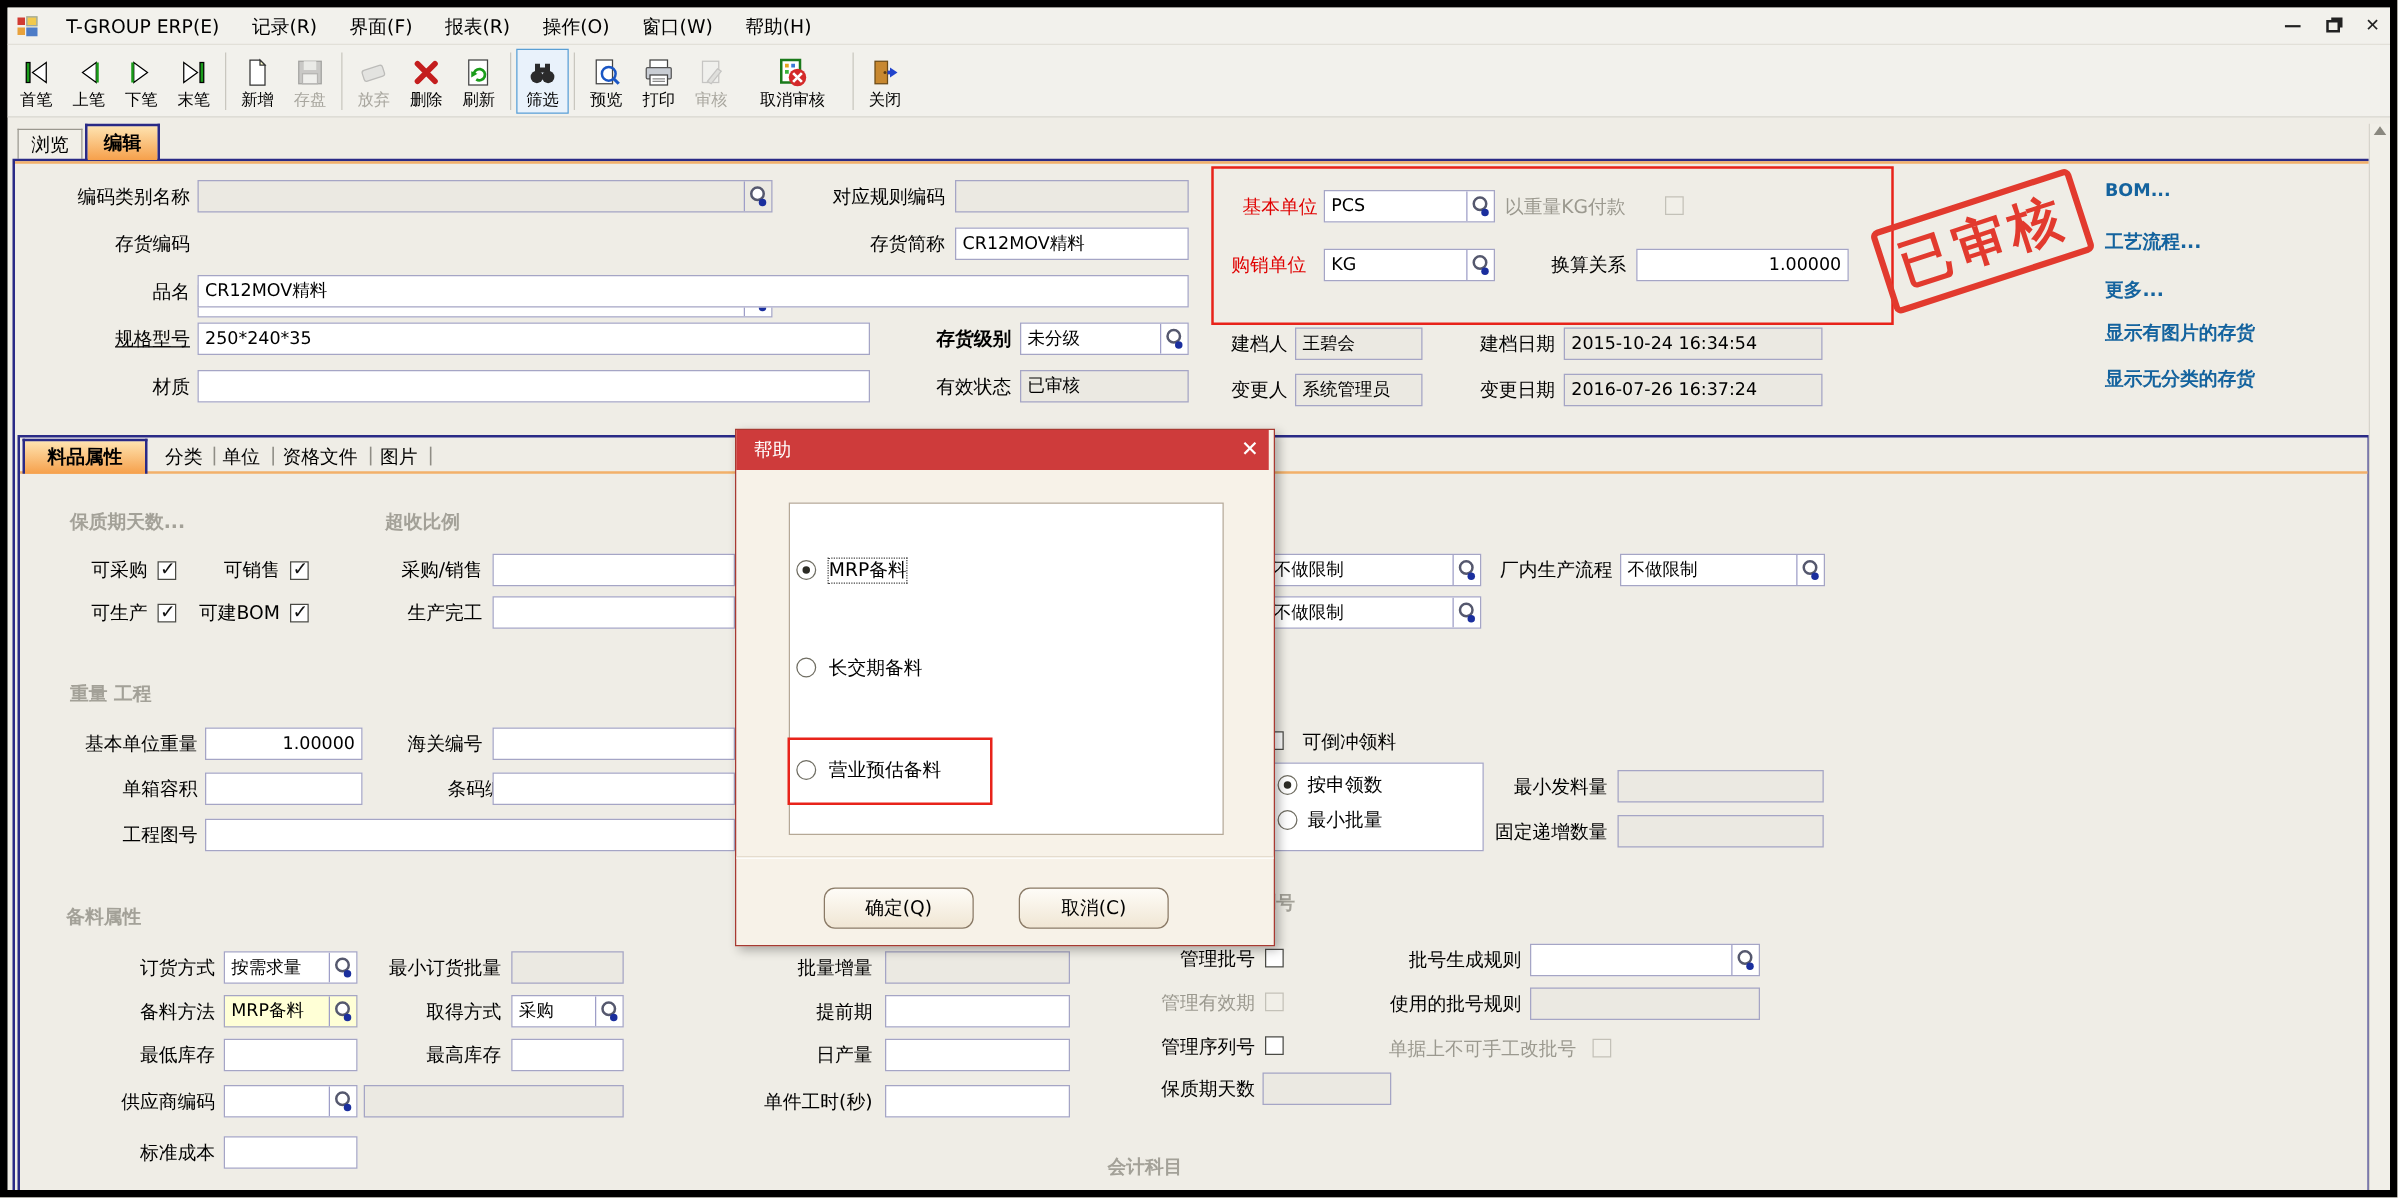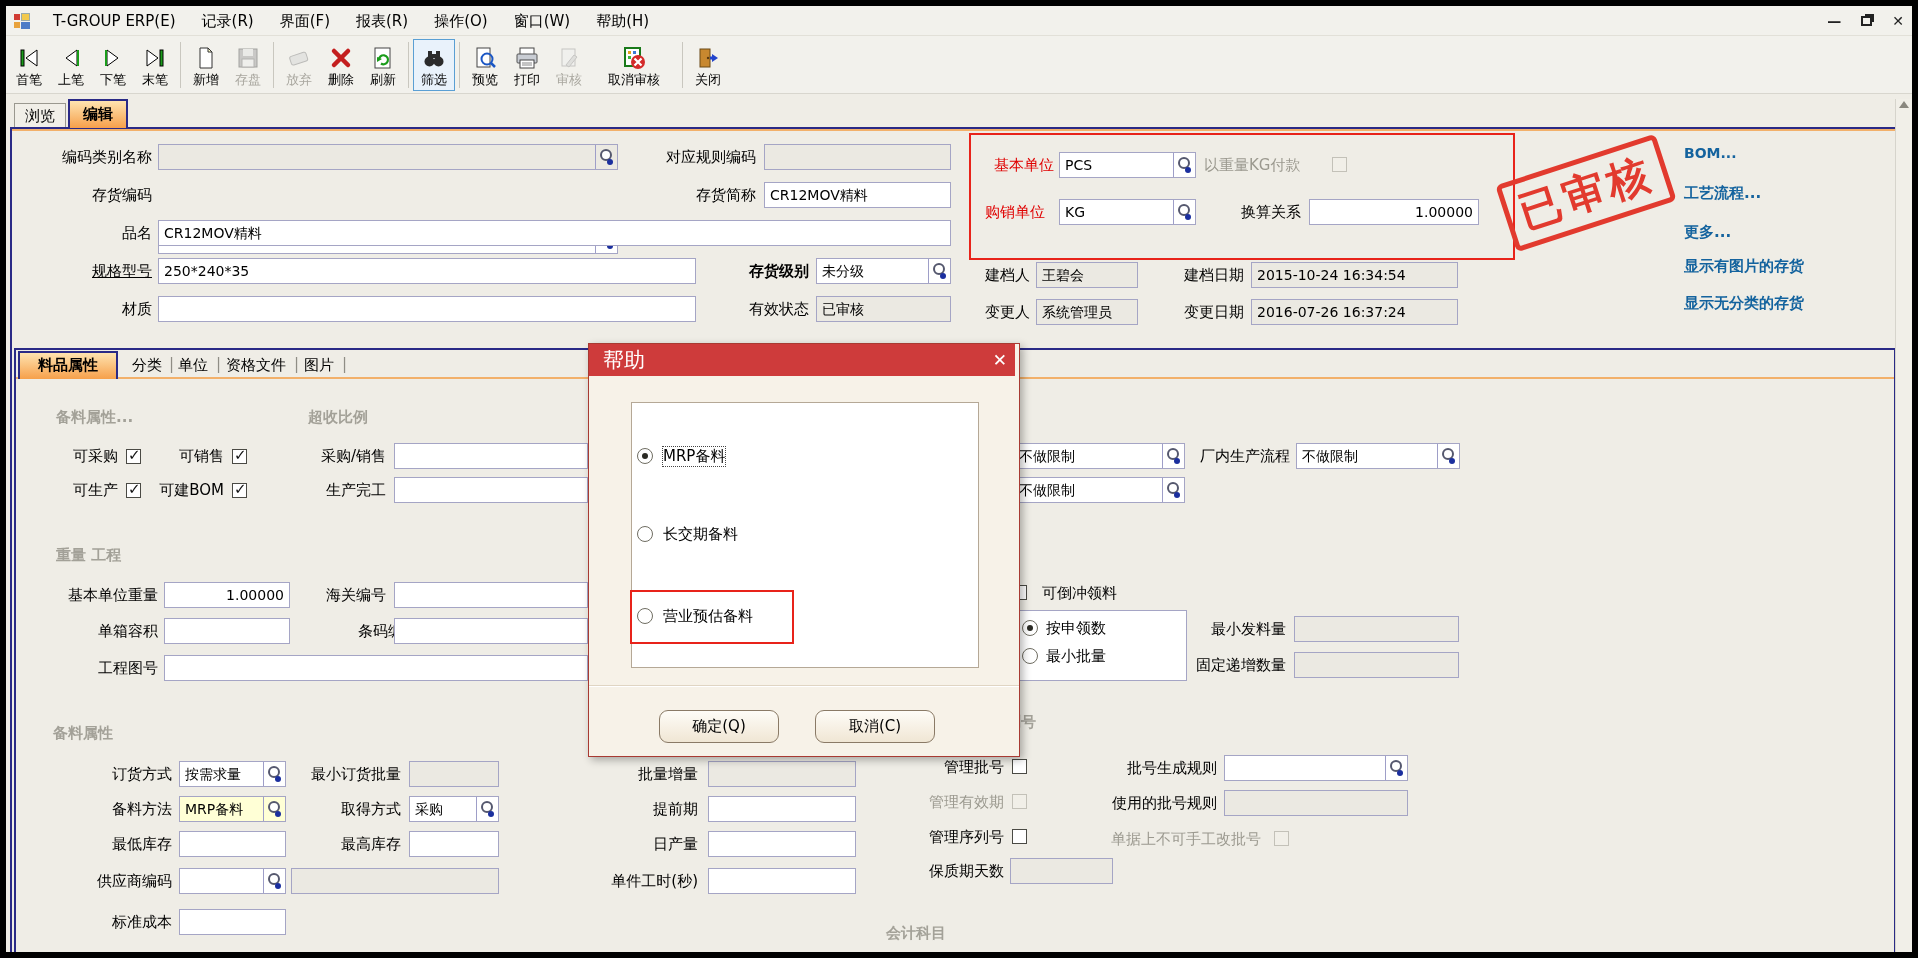--- a/index.html
+++ b/index.html
@@ -66,21 +66,21 @@
            font-size:42px;font-weight:bold;padding:2px 10px;letter-spacing:4px;background:rgba(255,255,255,0.0);}
   
   .dtab-active{position:absolute;left:12px;top:345px;width:100px;height:28px;line-height:25px;text-align:center;
         font-weight:bold;background:linear-gradient(#FEE3B0,#F6A04B);border:2px solid #2A2A86;border-bottom:none;z-index:3;cursor:pointer;}
   .dtab{position:absolute;top:349px;height:20px;line-height:20px;cursor:pointer;white-space:nowrap;}
   .dsep{position:absolute;top:349px;color:#8f8d85;}
   
   .dialog{position:absolute;left:582px;top:337px;width:432px;height:414px;background:#F7F2E8;
           border:1px solid #A83A32;box-shadow:3px 3px 8px rgba(0,0,0,.3);z-index:20;}
   .dlg-title{position:absolute;left:0;top:0;right:4px;height:32px;background:#CE3B3B;color:#fff;
-          line-height:32px;padding-left:14px;font-size:21px;}
+          line-height:32px;padding-left:14px;font-size:15px;}
   .dlg-close{position:absolute;right:12px;top:5px;color:#fff;font-size:17px;cursor:pointer;line-height:22px;}
   .dlg-list{position:absolute;left:42px;top:58px;width:348px;height:266px;background:#fff;border:1px solid #B5A896;}
   .dlg-opt{position:absolute;font-size:15px;white-space:nowrap;}
   .dlg-opt.focus{outline:1px dotted #444;}
   .dlg-sep{position:absolute;left:0;top:341px;width:100%;height:0;border-top:1px solid #E0D5C3;border-bottom:1px solid #fff;}
   .dlg-btn{position:absolute;top:366px;width:120px;height:33px;border:1px solid #8A7A66;border-radius:9px;
           background:linear-gradient(#FEFCF7,#F0E6D4);text-align:center;line-height:31px;font-size:15px;cursor:pointer;}
   
   .scrollbar{position:absolute;right:0;top:93px;width:17px;height:865px;background:#F1EFE8;border-left:1px solid #D6D4CC;}
   .sb-up{position:absolute;top:2px;left:3px;width:0;height:0;border-left:5px solid transparent;border-right:5px solid transparent;border-bottom:7px solid #8a887f;cursor:pointer;}
@@ -343,21 +343,21 @@
   <div class="dtab-active">料品属性</div>
   <div class="dtab" style="left:126px;">分类</div>
   <div class="dsep" style="left:163px;">|</div>
   <div class="dtab" style="left:172px;">单位</div>
   <div class="dsep" style="left:210px;">|</div>
   <div class="dtab" style="left:220px;">资格文件</div>
   <div class="dsep" style="left:288px;">|</div>
   <div class="dtab" style="left:298px;">图片</div>
   <div class="dsep" style="left:336px;">|</div>
 
-  <div class="sec" style="left:50px;top:402px;">备料属性...</div>
+  <div class="sec" style="left:50px;top:402px;">保质期天数...</div>
   <div class="lbl" style="left:60px;top:437px;width:52px;">可采购</div>
   <div class="chk on" style="left:120px;top:443px;"></div>
   <div class="lbl" style="left:166px;top:437px;width:52px;">可销售</div>
   <div class="chk on" style="left:226px;top:443px;"></div>
   <div class="lbl" style="left:60px;top:471px;width:52px;">可生产</div>
   <div class="chk on" style="left:120px;top:477px;"></div>
   <div class="lbl" style="left:148px;top:471px;width:70px;">可建BOM</div>
   <div class="chk on" style="left:226px;top:477px;"></div>
 
   <div class="sec" style="left:302px;top:402px;">超收比例</div>

